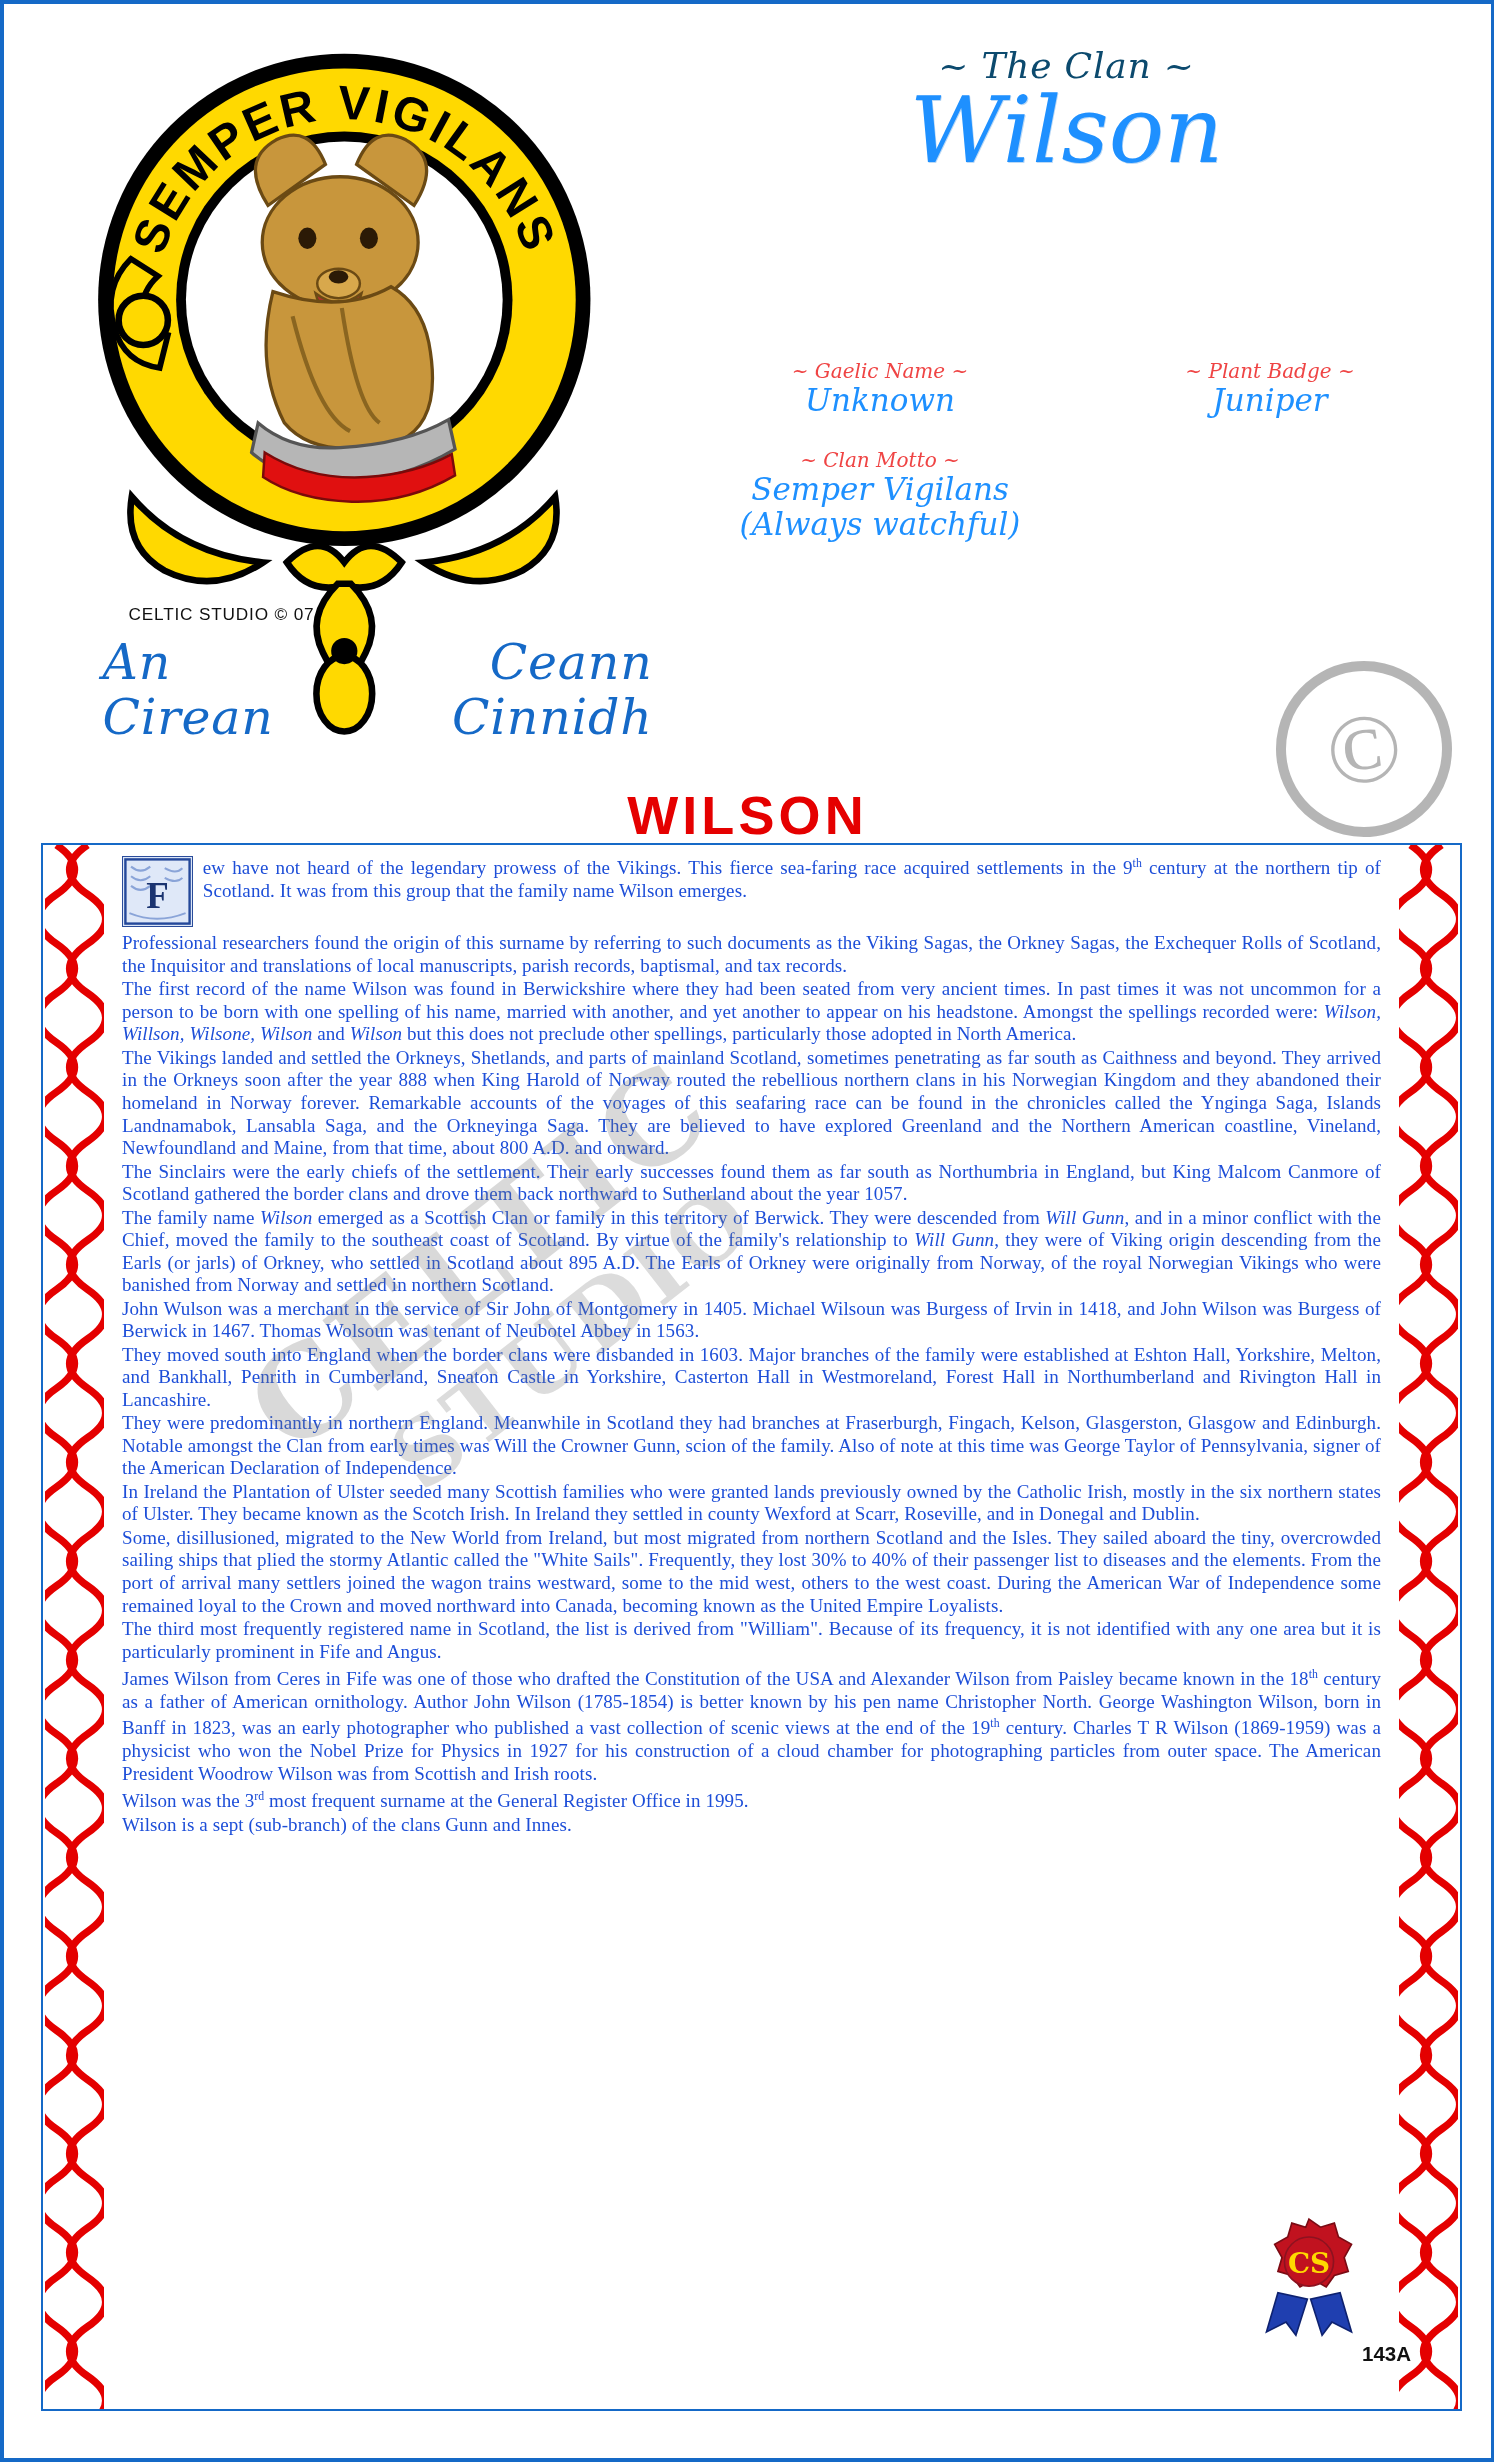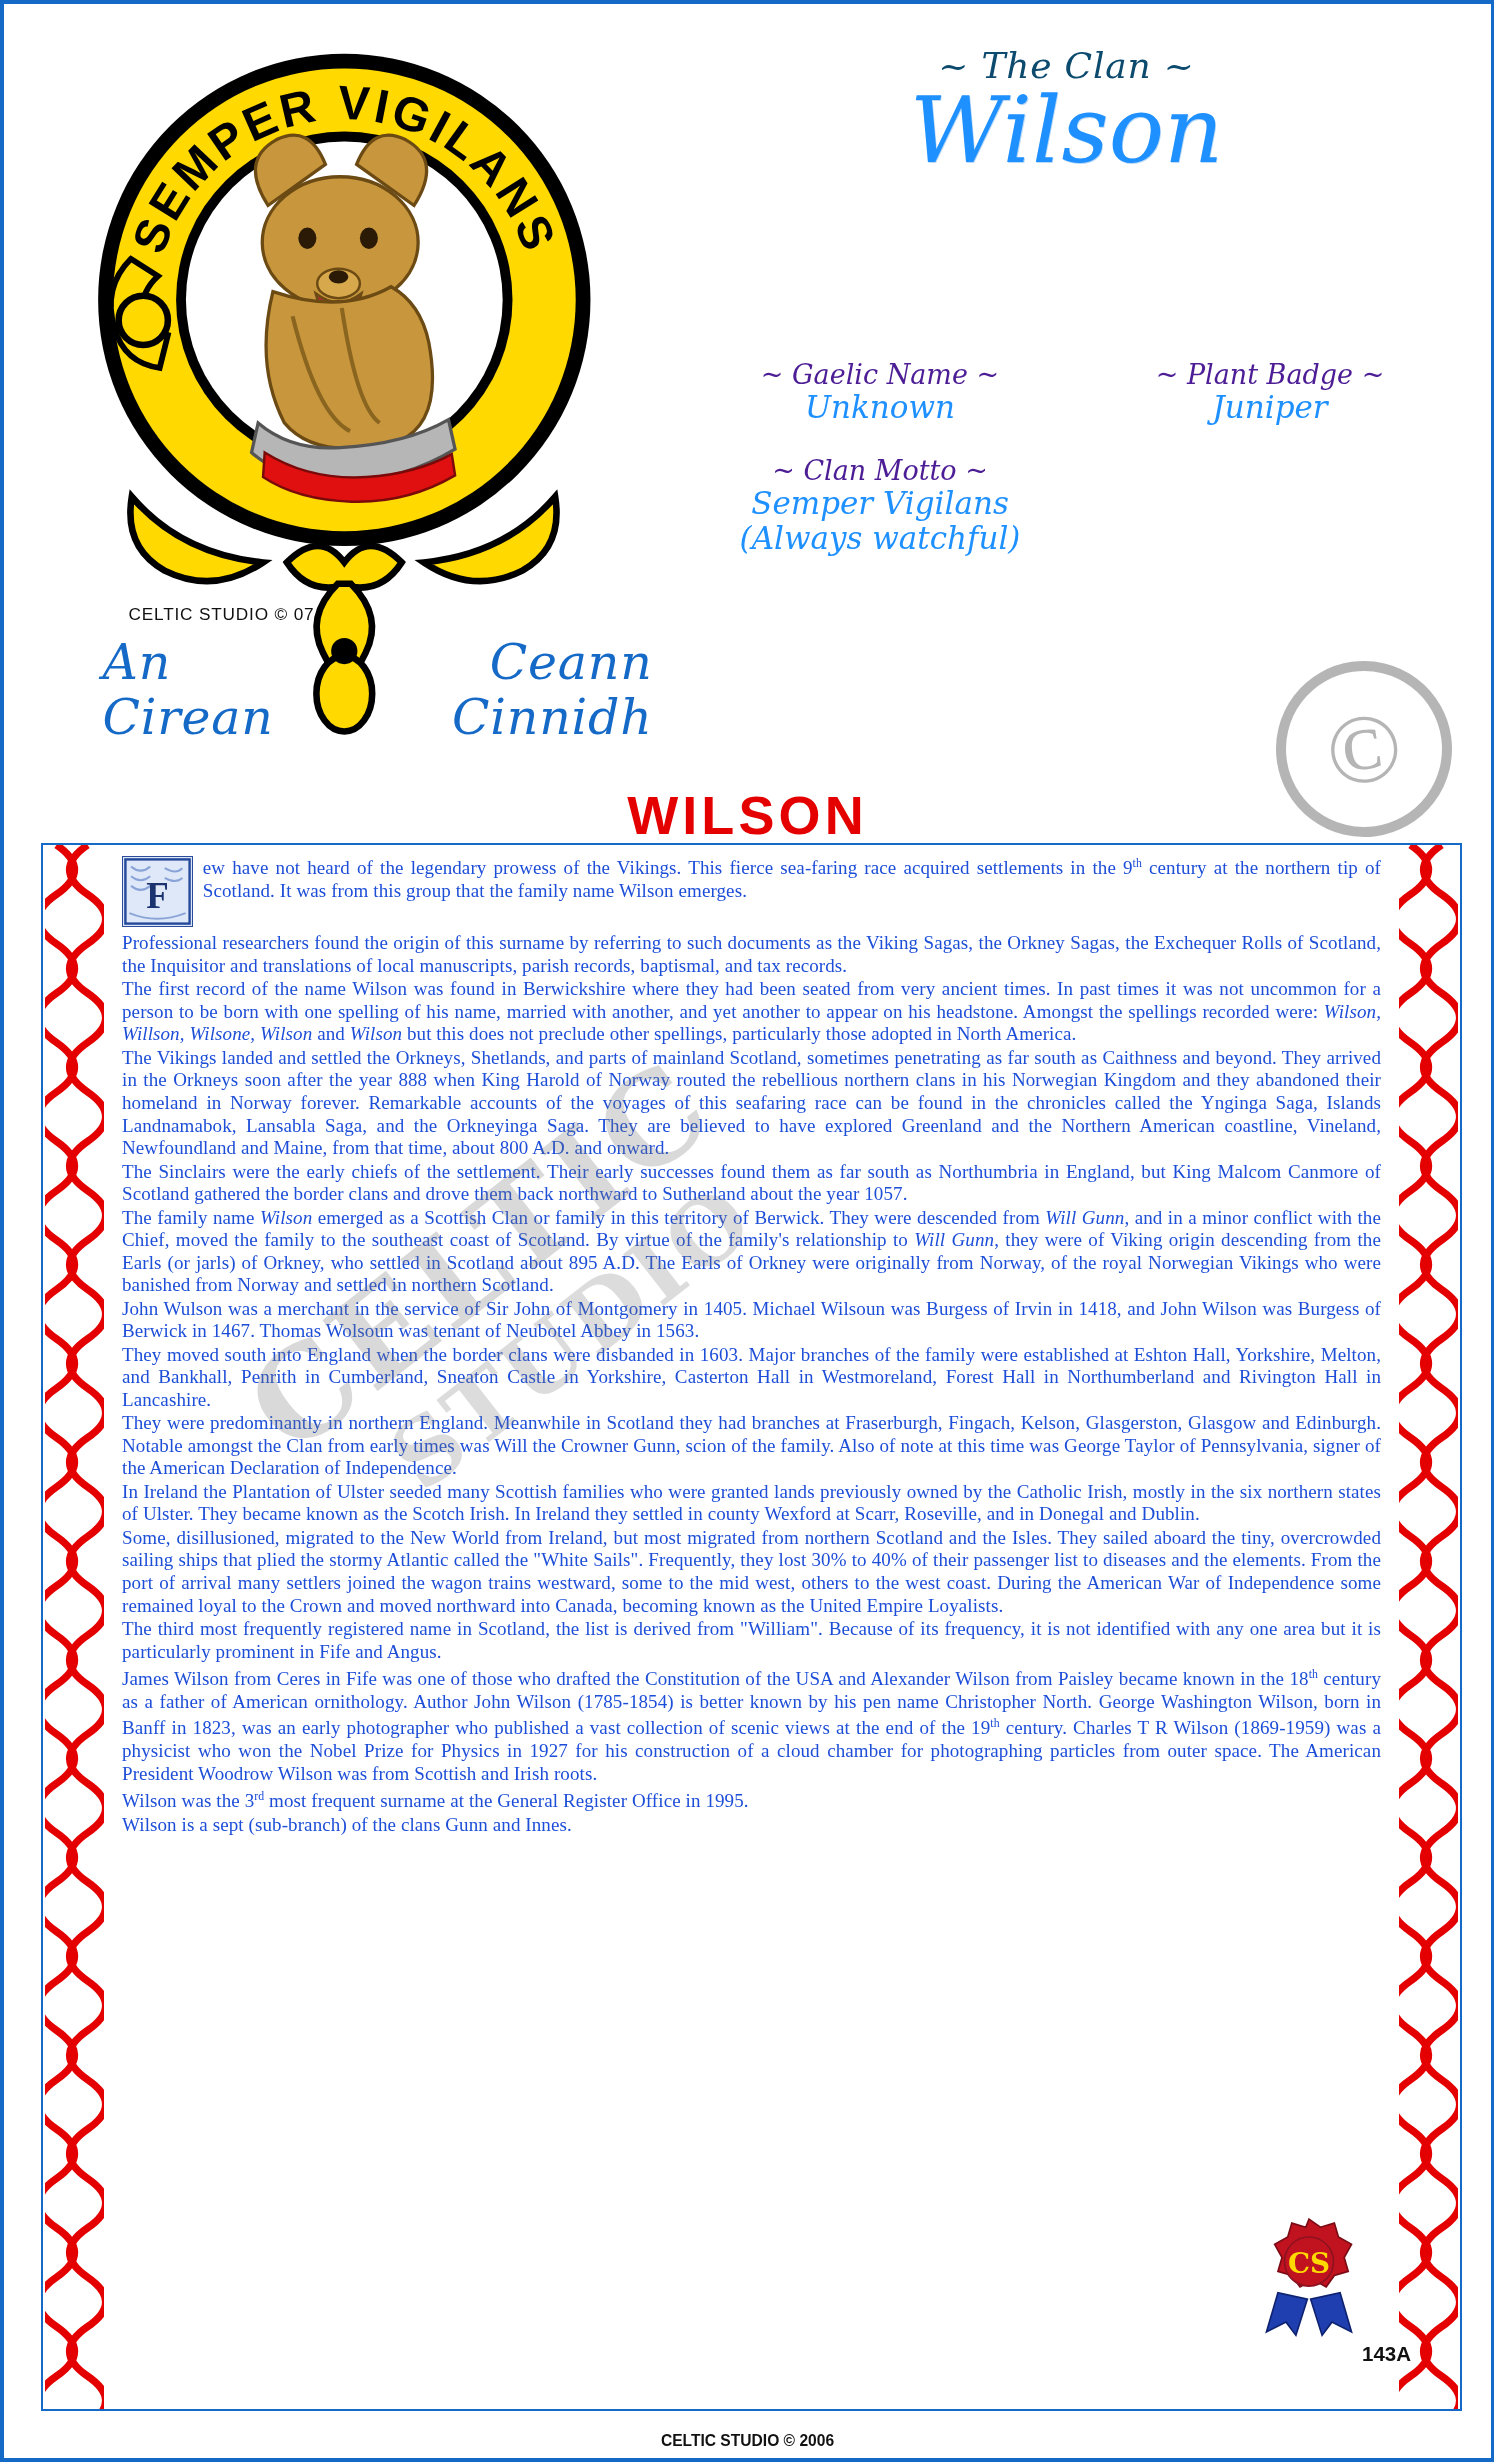--- a/index.html
+++ b/index.html
@@ -42,21 +42,21 @@
     font-size:92px;color:#1e90ff;line-height:1.05;margin-top:-3.3px;
     text-shadow:0.8px 0.8px 0 #bcd9f5;
   }
   .facts{
     position:absolute;left:681px;top:353px;width:780px;
     display:grid;grid-template-columns:1fr 1fr;row-gap:6.6px;
     text-align:center;
   }
   .fact-label{
     font-family:"DejaVu Serif", serif;font-style:italic;
-    font-size:27px;color:#4c1d95;white-space:nowrap;
+    font-size:20px;color:#ef4444;white-space:nowrap;
   }
   .fact-value{
     font-family:"DejaVu Serif", serif;font-style:italic;
     font-size:31px;color:#1e90ff;line-height:1.12;
   }
   .facts .cell{padding:1.6px 0;}
   .facts .cell.gap{margin-top:21.3px;}
   
   .wm-c{
     position:absolute;right:39px;top:657px;width:156px;height:156px;
@@ -292,15 +292,14 @@
     <div class="page-num">143A</div>
   </div>
 
   <div class="wm-text">
     <span>CELTIC</span>
   </div>
   <div class="wm-text2">
     <span>STUDIO</span>
   </div>
 
-  <div class="cs-footer">CELTIC STUDIO © 2006</div>
 </div>
 
 
 </body></html>

